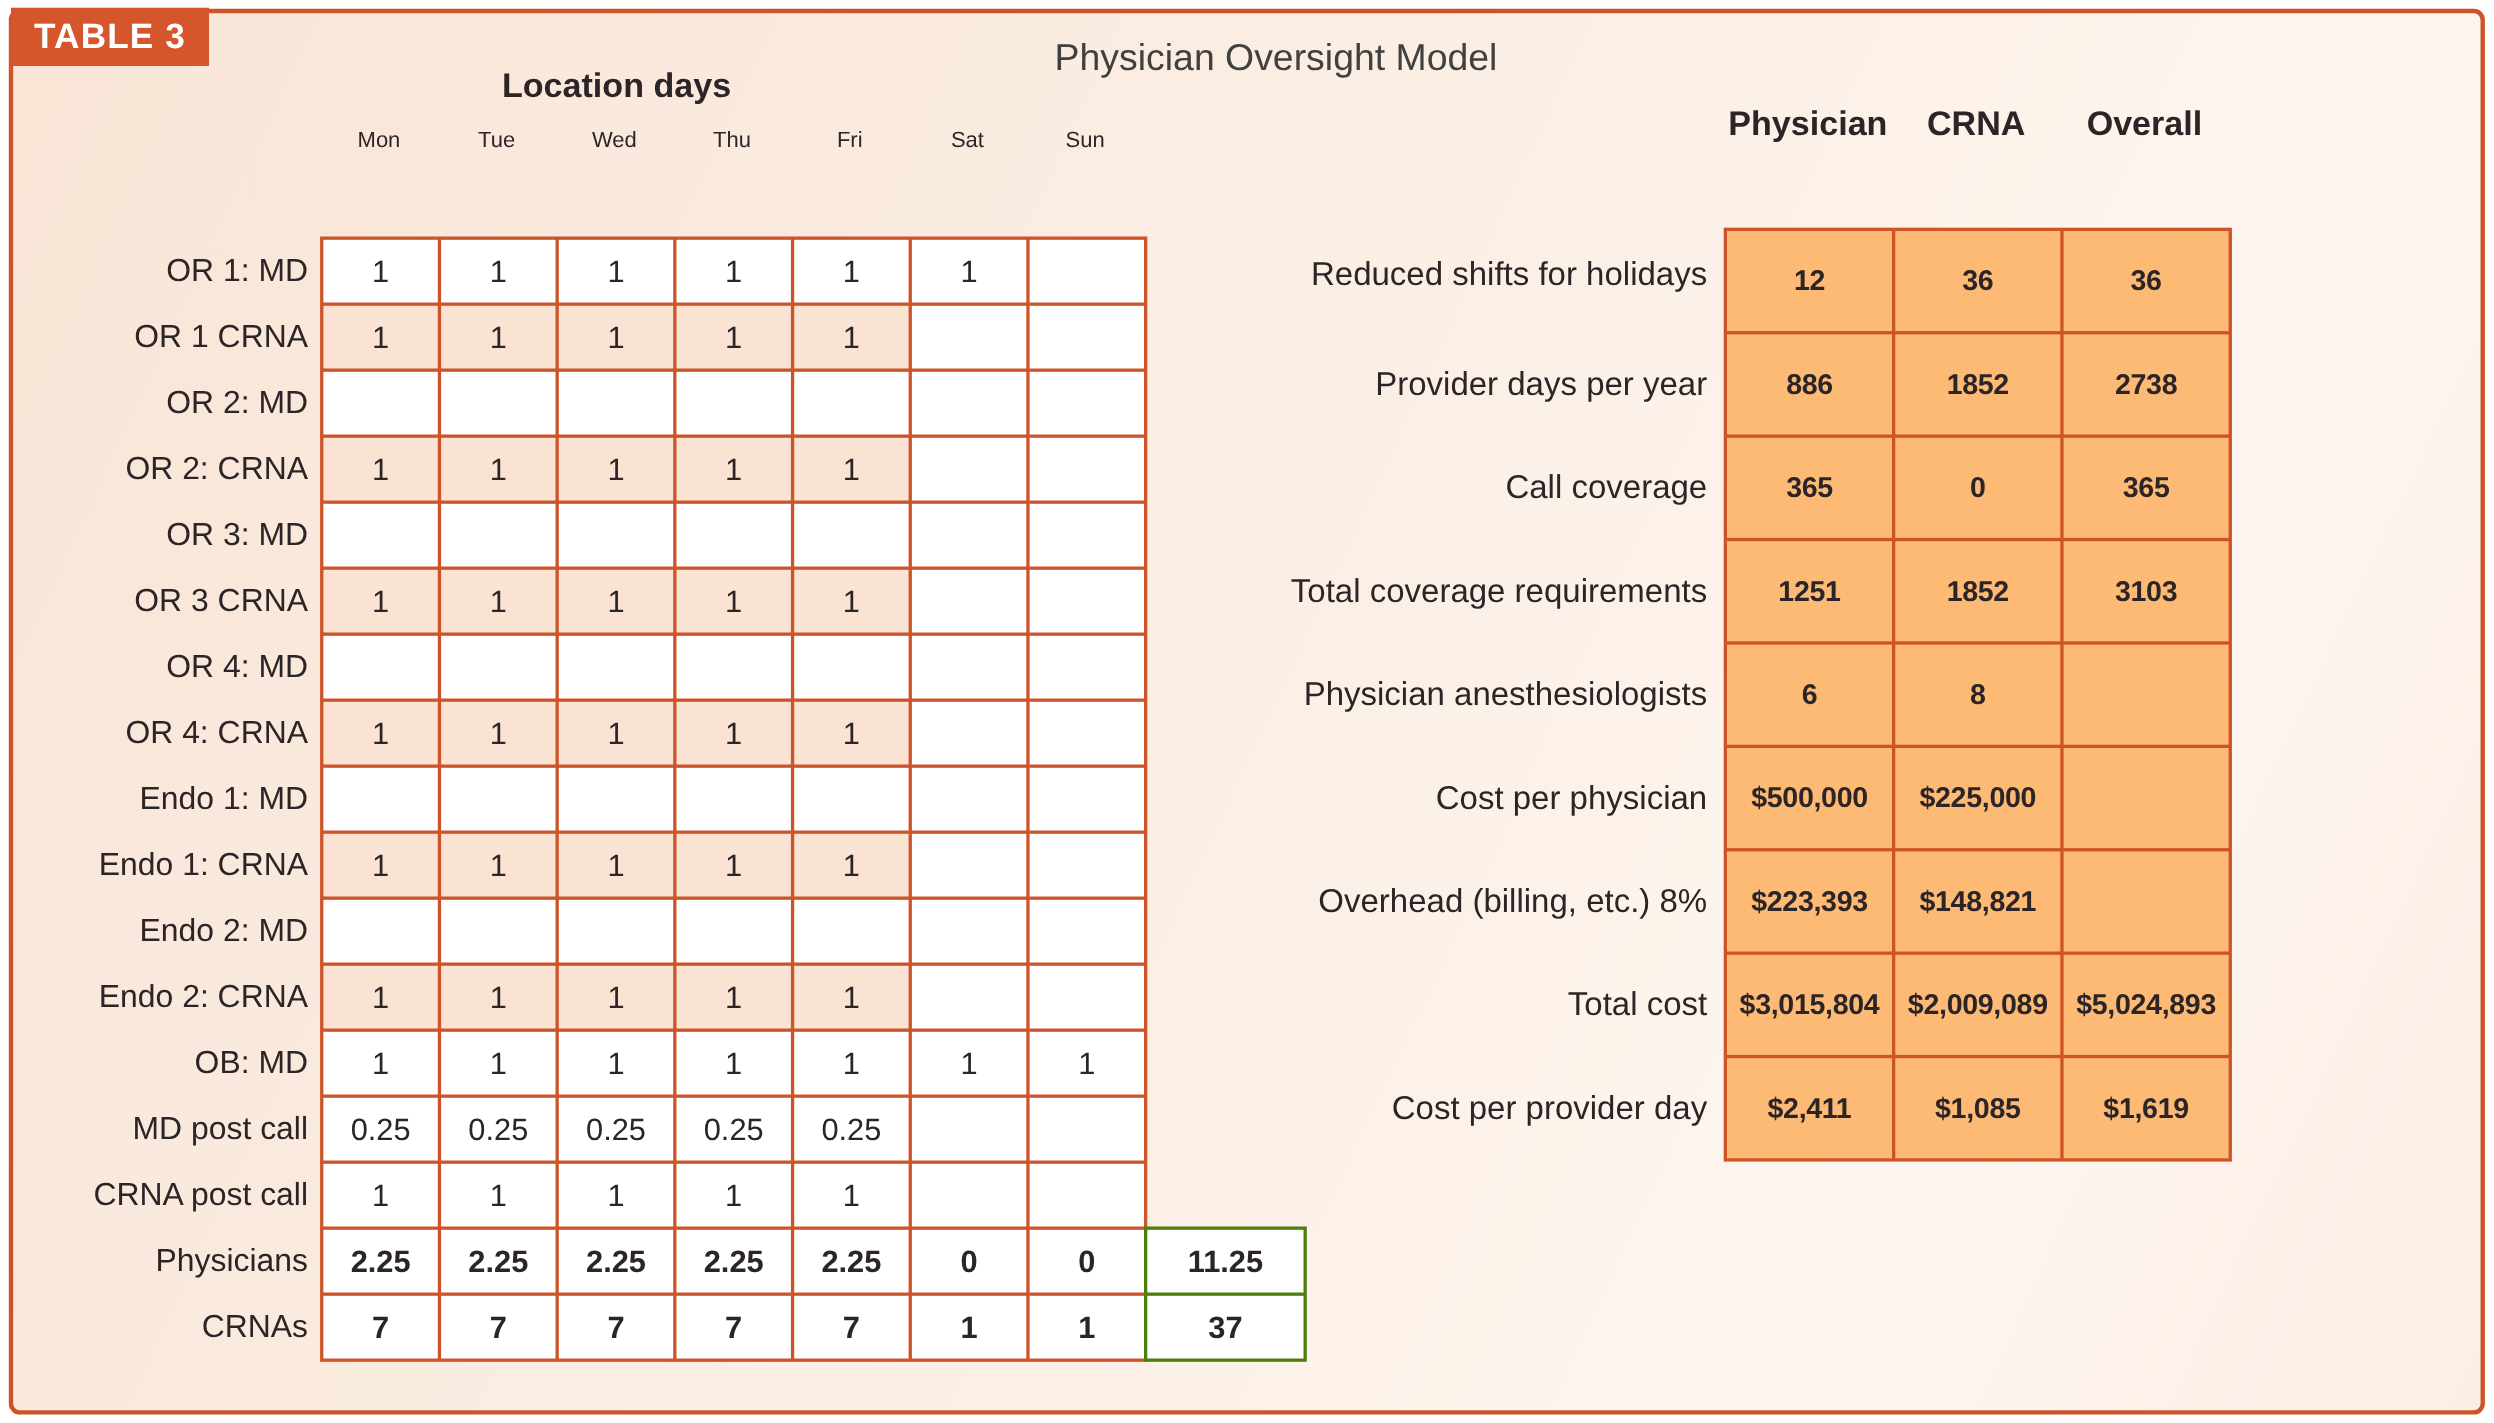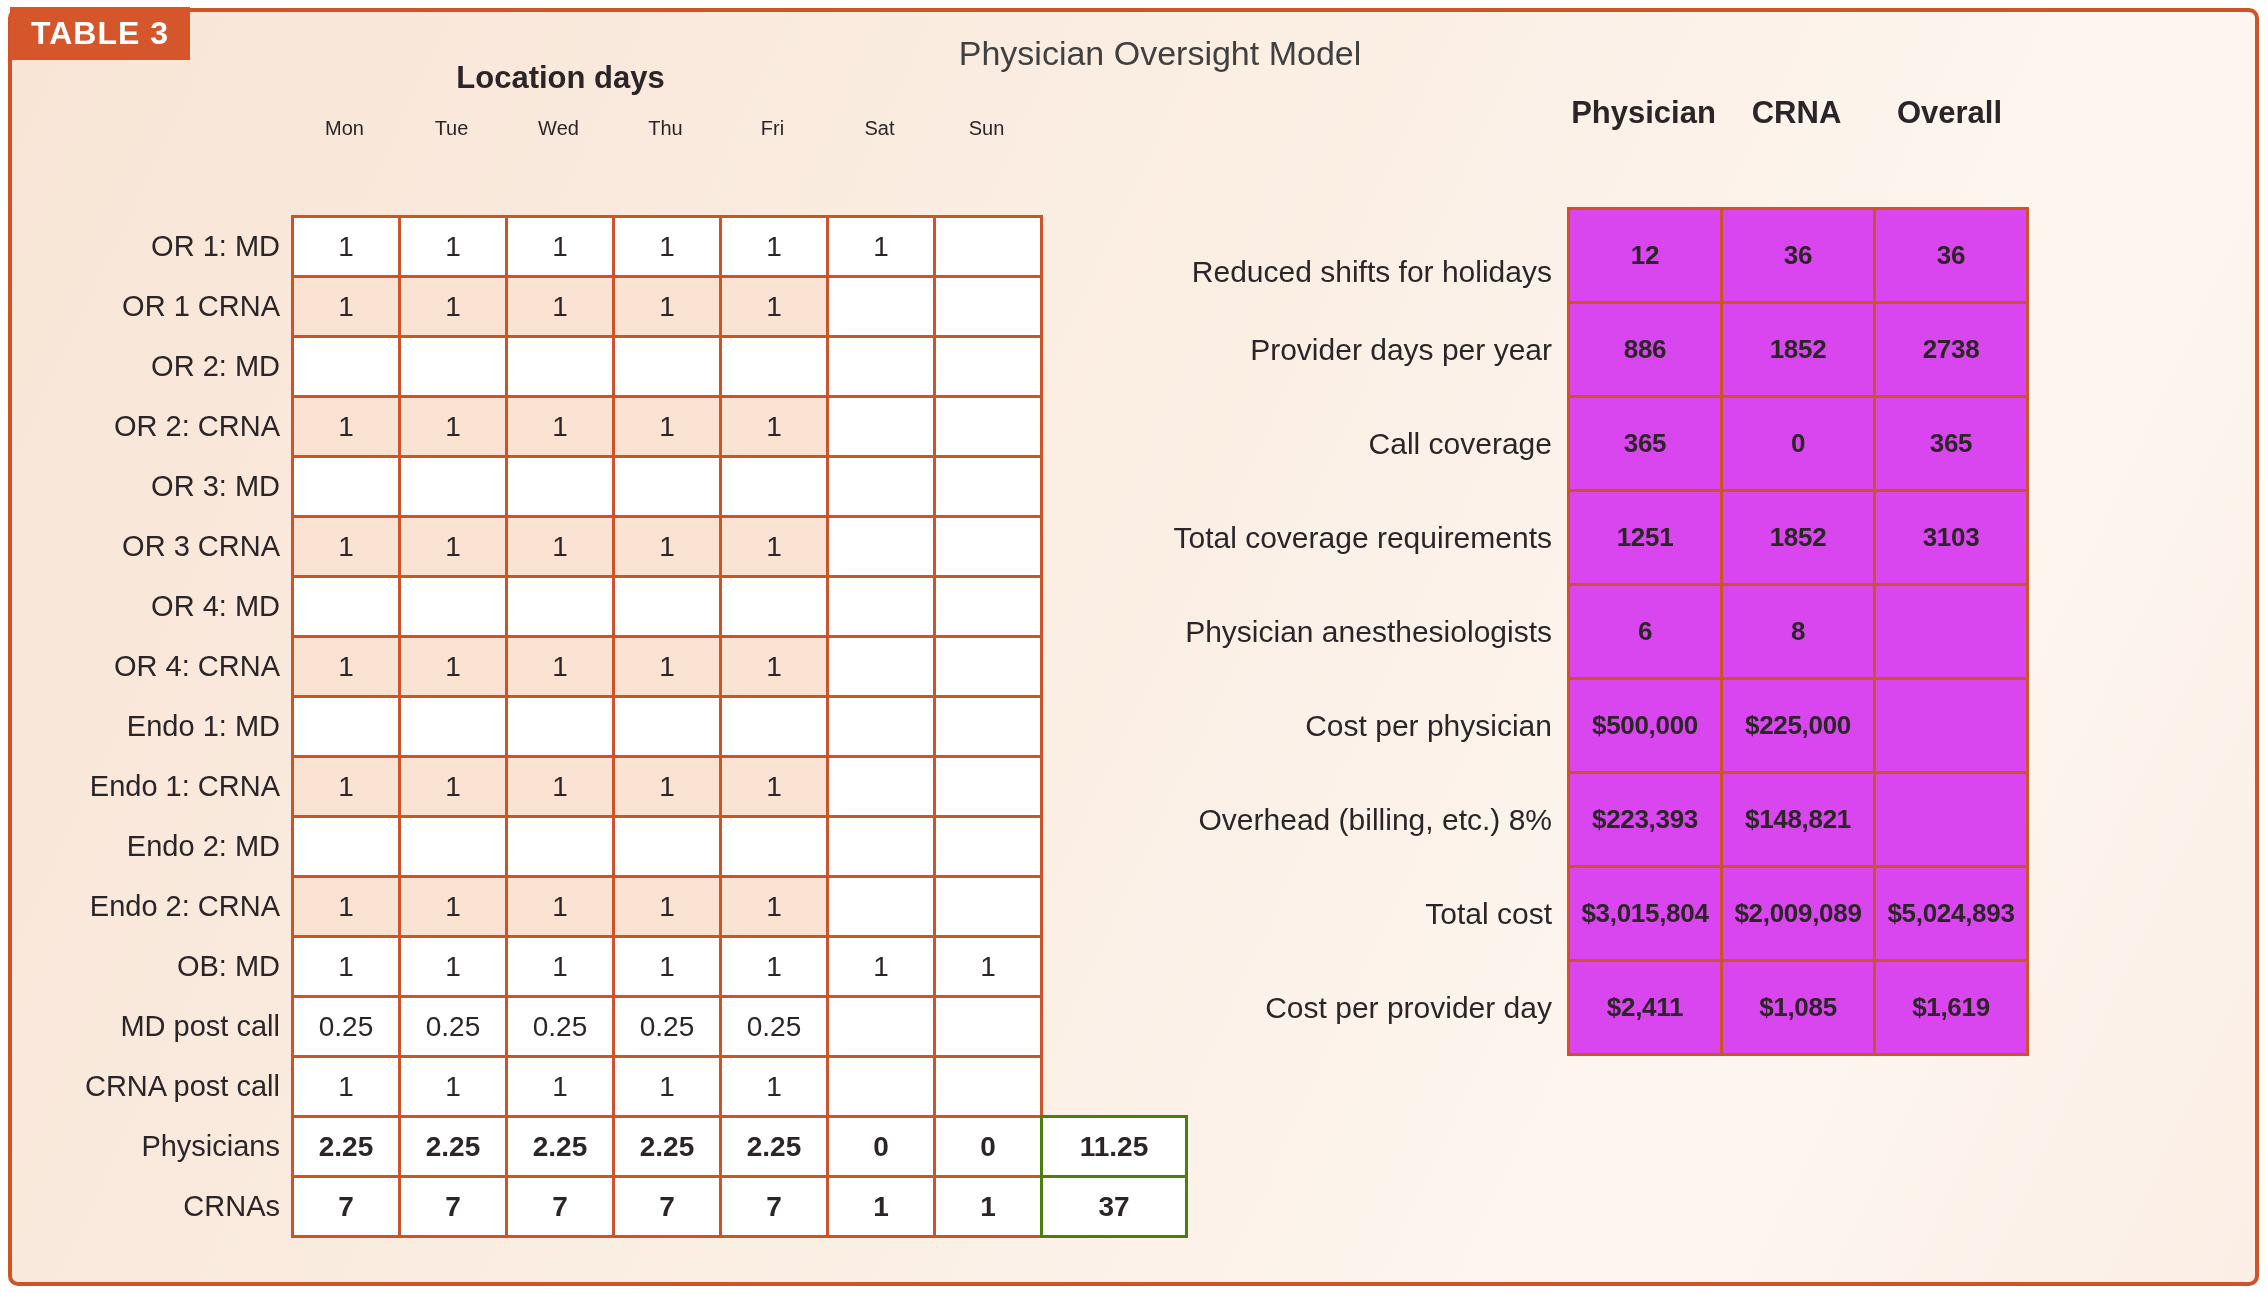--- a/index.html
+++ b/index.html
@@ -66,21 +66,21 @@
   .sum-head {
     display:flex; align-items:center; justify-content:center;
     font-size:31px; font-weight:bold;
   }
   .sum-grid {
     position:absolute; left:1567px; top:207px;
     display:grid; grid-template-columns:repeat(3,150px); grid-auto-rows:91px;
     gap:3px; padding:3px; background:#cd5328;
   }
   .sum-cell {
-    background:#d946ef; display:flex; align-items:center; justify-content:center;
+    background:#fdba74; display:flex; align-items:center; justify-content:center;
     font-size:26px; font-weight:bold; letter-spacing:-0.3px;
   }
   .sum-label {
     position:absolute; left:900px; width:652px; height:91px;
     display:flex; align-items:center; justify-content:flex-end;
     font-size:30px; white-space:nowrap;
   }
 </style>
 </head>
 <body>
@@ -280,21 +280,21 @@
     <div class="sum-cell"></div>
     <div class="sum-cell">$3,015,804</div>
     <div class="sum-cell">$2,009,089</div>
     <div class="sum-cell">$5,024,893</div>
     <div class="sum-cell">$2,411</div>
     <div class="sum-cell">$1,085</div>
     <div class="sum-cell">$1,619</div>
   </div>
 
 <div id="sum-labels">
-    <div class="sum-label" style="top: 226px;">Reduced shifts for holidays</div>
+    <div class="sum-label" style="top: 204px;">Reduced shifts for holidays</div>
     <div class="sum-label" style="top: 304px;">Provider days per year</div>
     <div class="sum-label" style="top: 398px;">Call coverage</div>
     <div class="sum-label" style="top: 492px;">Total coverage requirements</div>
     <div class="sum-label" style="top: 586px;">Physician anesthesiologists</div>
     <div class="sum-label" style="top: 680px;">Cost per physician</div>
     <div class="sum-label" style="top: 774px;">Overhead (billing, etc.) 8%</div>
     <div class="sum-label" style="top: 868px;">Total cost</div>
     <div class="sum-label" style="top: 962px;">Cost per provider day</div>
   </div>
 

